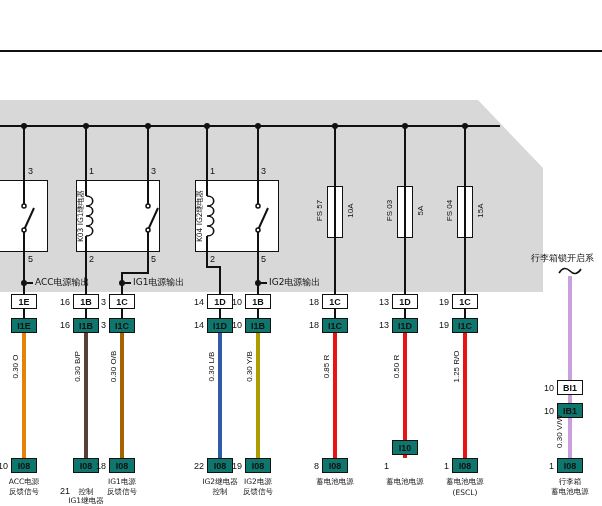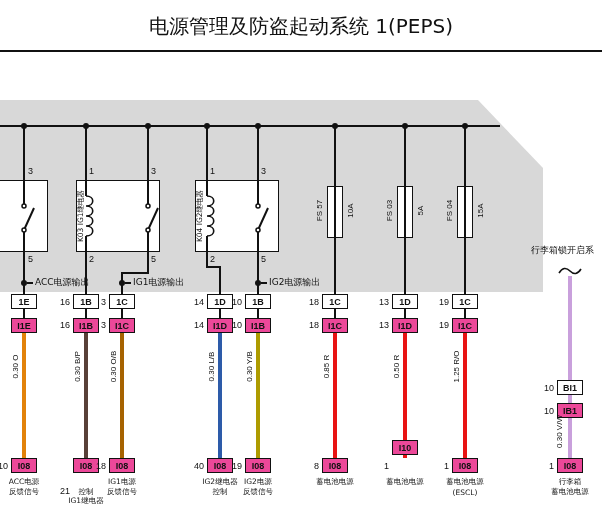--- a/index.html
+++ b/index.html
@@ -5,21 +5,21 @@
   html,body{margin:0;padding:0;background:#fff}
   #canvas{position:relative;width:602px;height:506px;overflow:hidden;background:#fff;
           font-family:"DejaVu Sans",sans-serif;color:#111}
   .vl{position:absolute;width:2px;background:#111}
   .hl{position:absolute;height:2px;background:#111}
   .dot{position:absolute;width:6px;height:6px;border-radius:50%;background:#111}
   .box{position:absolute;border:1.5px solid #111;background:#fff;box-sizing:border-box}
   .cbox{position:absolute;width:26px;height:15px;border:1.2px solid #111;background:#fff;
         box-sizing:border-box;display:flex;align-items:center;justify-content:center;
         font:700 9px "Liberation Sans",sans-serif}
-  .cbox.sh{background:#ec4899}
+  .cbox.sh{background:#0f766e}
   .pin{position:absolute;width:20px;text-align:right;font:9px "Liberation Sans",sans-serif}
   .pnum{position:absolute;font:9px "Liberation Sans",sans-serif}
   .wire{position:absolute;width:4px}
   .wlabel{position:absolute;width:50px;text-align:center;font:8px "Liberation Sans",sans-serif;
           transform:rotate(-90deg);white-space:nowrap}
   .flabel{position:absolute;width:40px;text-align:center;font:8px "Liberation Sans",sans-serif;
           transform:rotate(-90deg);white-space:nowrap}
   .desc{position:absolute;width:54px;text-align:center;font:7.5px "DejaVu Sans",sans-serif;line-height:9px}
   .olabel{position:absolute;font:9px "DejaVu Sans",sans-serif;white-space:nowrap}
   .rname{position:absolute;width:66px;height:12px;text-align:center;font:7.5px "DejaVu Sans",sans-serif;
@@ -27,21 +27,20 @@
   #title{position:absolute;left:0;top:13px;width:602px;text-align:center;
          font:20px "DejaVu Sans",sans-serif}
   #gray{position:absolute;left:0;top:100px;width:543px;height:192px;background:#d8d8d8;
         clip-path:polygon(0 0,478px 0,543px 68px,543px 192px,0 192px)}
 </style>
 </head>
 <body>
 
 <div id="canvas">
 
-  <div id="title">电源管理及防盗起动系统 1(PEPS)</div>
   <div class="hl" style="left:0;top:50px;width:602px"></div>
 
   <div id="gray"></div>
 
   <div class="hl" style="left:0;top:125px;width:500px"></div>
 
   <div class="vl" style="left:23px;top:126px;height:54px"></div>
   <div class="vl" style="left:85px;top:126px;height:54px"></div>
   <div class="vl" style="left:147px;top:126px;height:54px"></div>
   <div class="vl" style="left:206px;top:126px;height:54px"></div>
@@ -163,21 +162,21 @@
   <div class="desc" style="left:95px;top:477px">IG1电源</div>
   <div class="desc" style="left:95px;top:487px">反馈信号</div>
 
   <span class="pin" style="left:184px;top:297px">14</span>
   <div class="cbox" style="left:207px;top:294px">1D</div>
   <div class="vl" style="left:219px;top:309px;height:9px"></div>
   <span class="pin" style="left:184px;top:320px">14</span>
   <div class="cbox sh" style="left:207px;top:318px">I1D</div>
   <div class="wire" style="left: 218px; top: 333px; height: 125px; background: rgb(45, 91, 169);"></div>
   <div class="wlabel" style="left:186px;top:362px">0.30 L/B</div>
-  <span class="pin" style="left:184px;top:461px">40</span>
+  <span class="pin" style="left:184px;top:461px">22</span>
   <div class="cbox sh" style="left:207px;top:458px">I08</div>
   <div class="desc" style="left:193px;top:477px">IG2继电器</div>
   <div class="desc" style="left:193px;top:487px">控制</div>
 
   <span class="pin" style="left:222px;top:297px">10</span>
   <div class="cbox" style="left:245px;top:294px">1B</div>
   <div class="vl" style="left:257px;top:309px;height:9px"></div>
   <span class="pin" style="left:222px;top:320px">10</span>
   <div class="cbox sh" style="left:245px;top:318px">I1B</div>
   <div class="wire" style="left: 256px; top: 333px; height: 125px; background: rgb(173, 155, 0);"></div>
@@ -216,21 +215,21 @@
   <div class="vl" style="left:464px;top:309px;height:9px"></div>
   <span class="pin" style="left:429px;top:320px">19</span>
   <div class="cbox sh" style="left:452px;top:318px">I1C</div>
   <div class="wire" style="left: 463px; top: 333px; height: 125px; background: rgb(232, 19, 19);"></div>
   <div class="wlabel" style="left:431px;top:362px">1.25 R/O</div>
   <span class="pin" style="left:429px;top:461px">1</span>
   <div class="cbox sh" style="left:452px;top:458px">I08</div>
   <div class="desc" style="left:438px;top:477px">蓄电池电源</div>
   <div class="desc" style="left:438px;top:488px">(ESCL)</div>
 
-  <div class="olabel" style="left:531px;top:244px">行李箱锁开启系</div>
+  <div class="olabel" style="left:531px;top:252px">行李箱锁开启系</div>
   <svg style="position:absolute;left:556px;top:264px" width="28" height="14" viewBox="0 0 28 14">
     <path d="M3 9 Q8 1 14 7 Q20 13 25 5" stroke="#111" stroke-width="1.6" fill="none"></path>
   </svg>
   <div class="wire" style="left: 568px; top: 276px; height: 104px; background: rgb(201, 160, 220);"></div>
   <span class="pin" style="left:534px;top:383px">10</span>
   <div class="cbox" style="left:557px;top:380px">BI1</div>
   <div class="wire" style="left: 568px; top: 395px; height: 8px; background: rgb(201, 160, 220);"></div>
   <span class="pin" style="left:534px;top:406px">10</span>
   <div class="cbox sh" style="left:557px;top:403px">IB1</div>
   <div class="wire" style="left: 568px; top: 418px; height: 40px; background: rgb(201, 160, 220);"></div>

